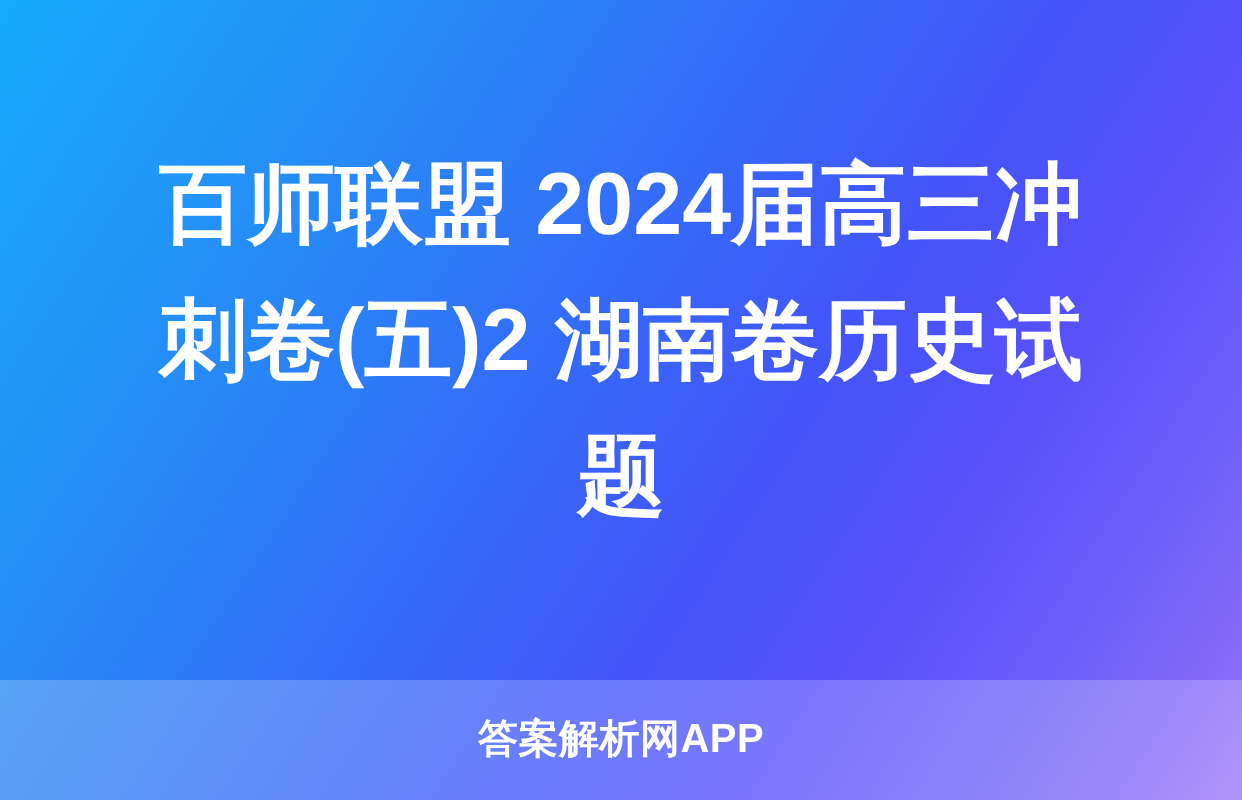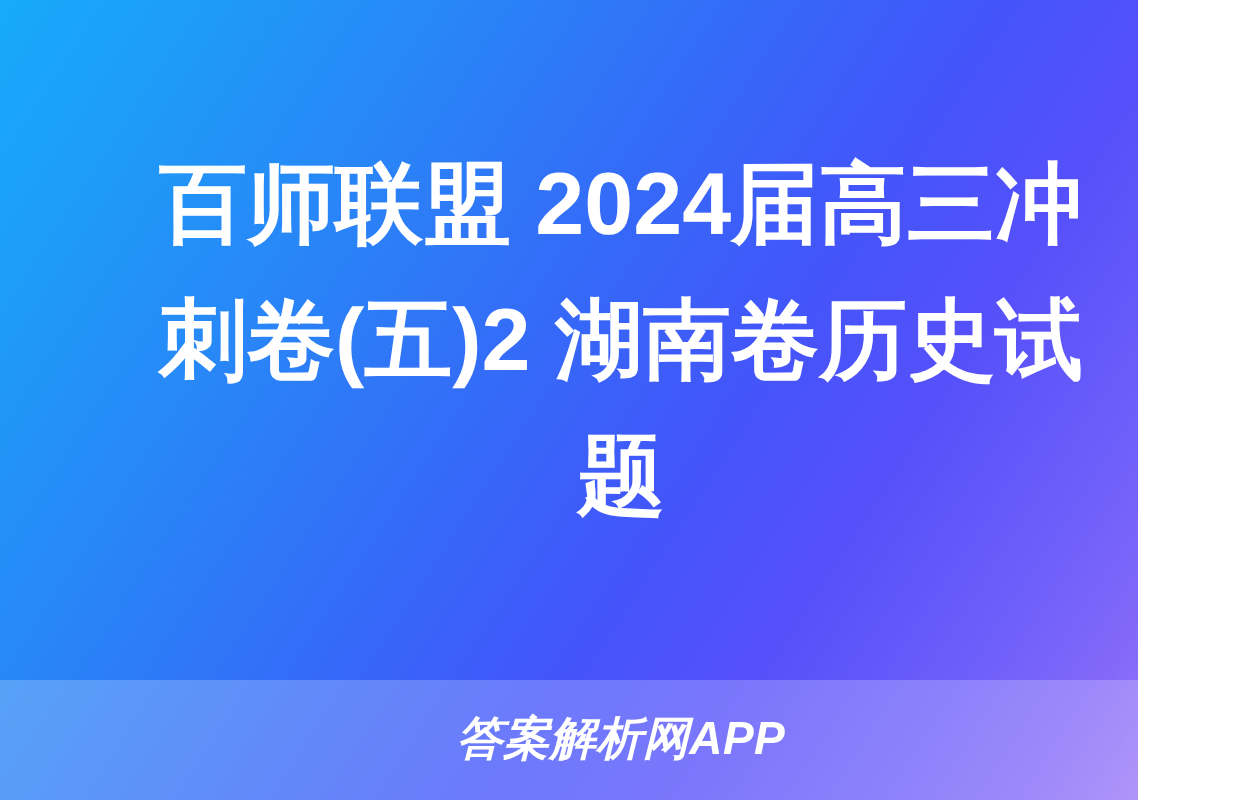--- a/index.html
+++ b/index.html
@@ -3,21 +3,21 @@
 <meta charset="utf-8">
 <style>
   html, body {
     margin: 0;
     padding: 0;
     background: #ffffff;
   }
 
   #screen {
     position: relative;
-    width: 1138px;
+    width: 1242px;
     height: 800px;
     overflow: hidden;
     font-family: "Liberation Sans", "DejaVu Sans", sans-serif;
     
     background:
       linear-gradient(123deg,
         #17AAFA 0%,
         #1E9BF8 13%,
         #2A83F7 30%,
         #3569F8 46%,
@@ -67,23 +67,22 @@
     width: 1242px;
     height: 120px;
     background: rgba(255, 255, 255, 0.22);
     display: flex;
     align-items: center;
     justify-content: center;
   }
 
   .watermark {
     color: #ffffff;
-    font-size: 46px;
+    font-size: 40px;
     font-weight: 700;
-    font-style: italic;
     letter-spacing: 0.5px;
     line-height: 1;
     white-space: pre;
     transform: translateY(-2px);
   }
 </style>
 </head>
 <body>
 
 <div id="screen">

